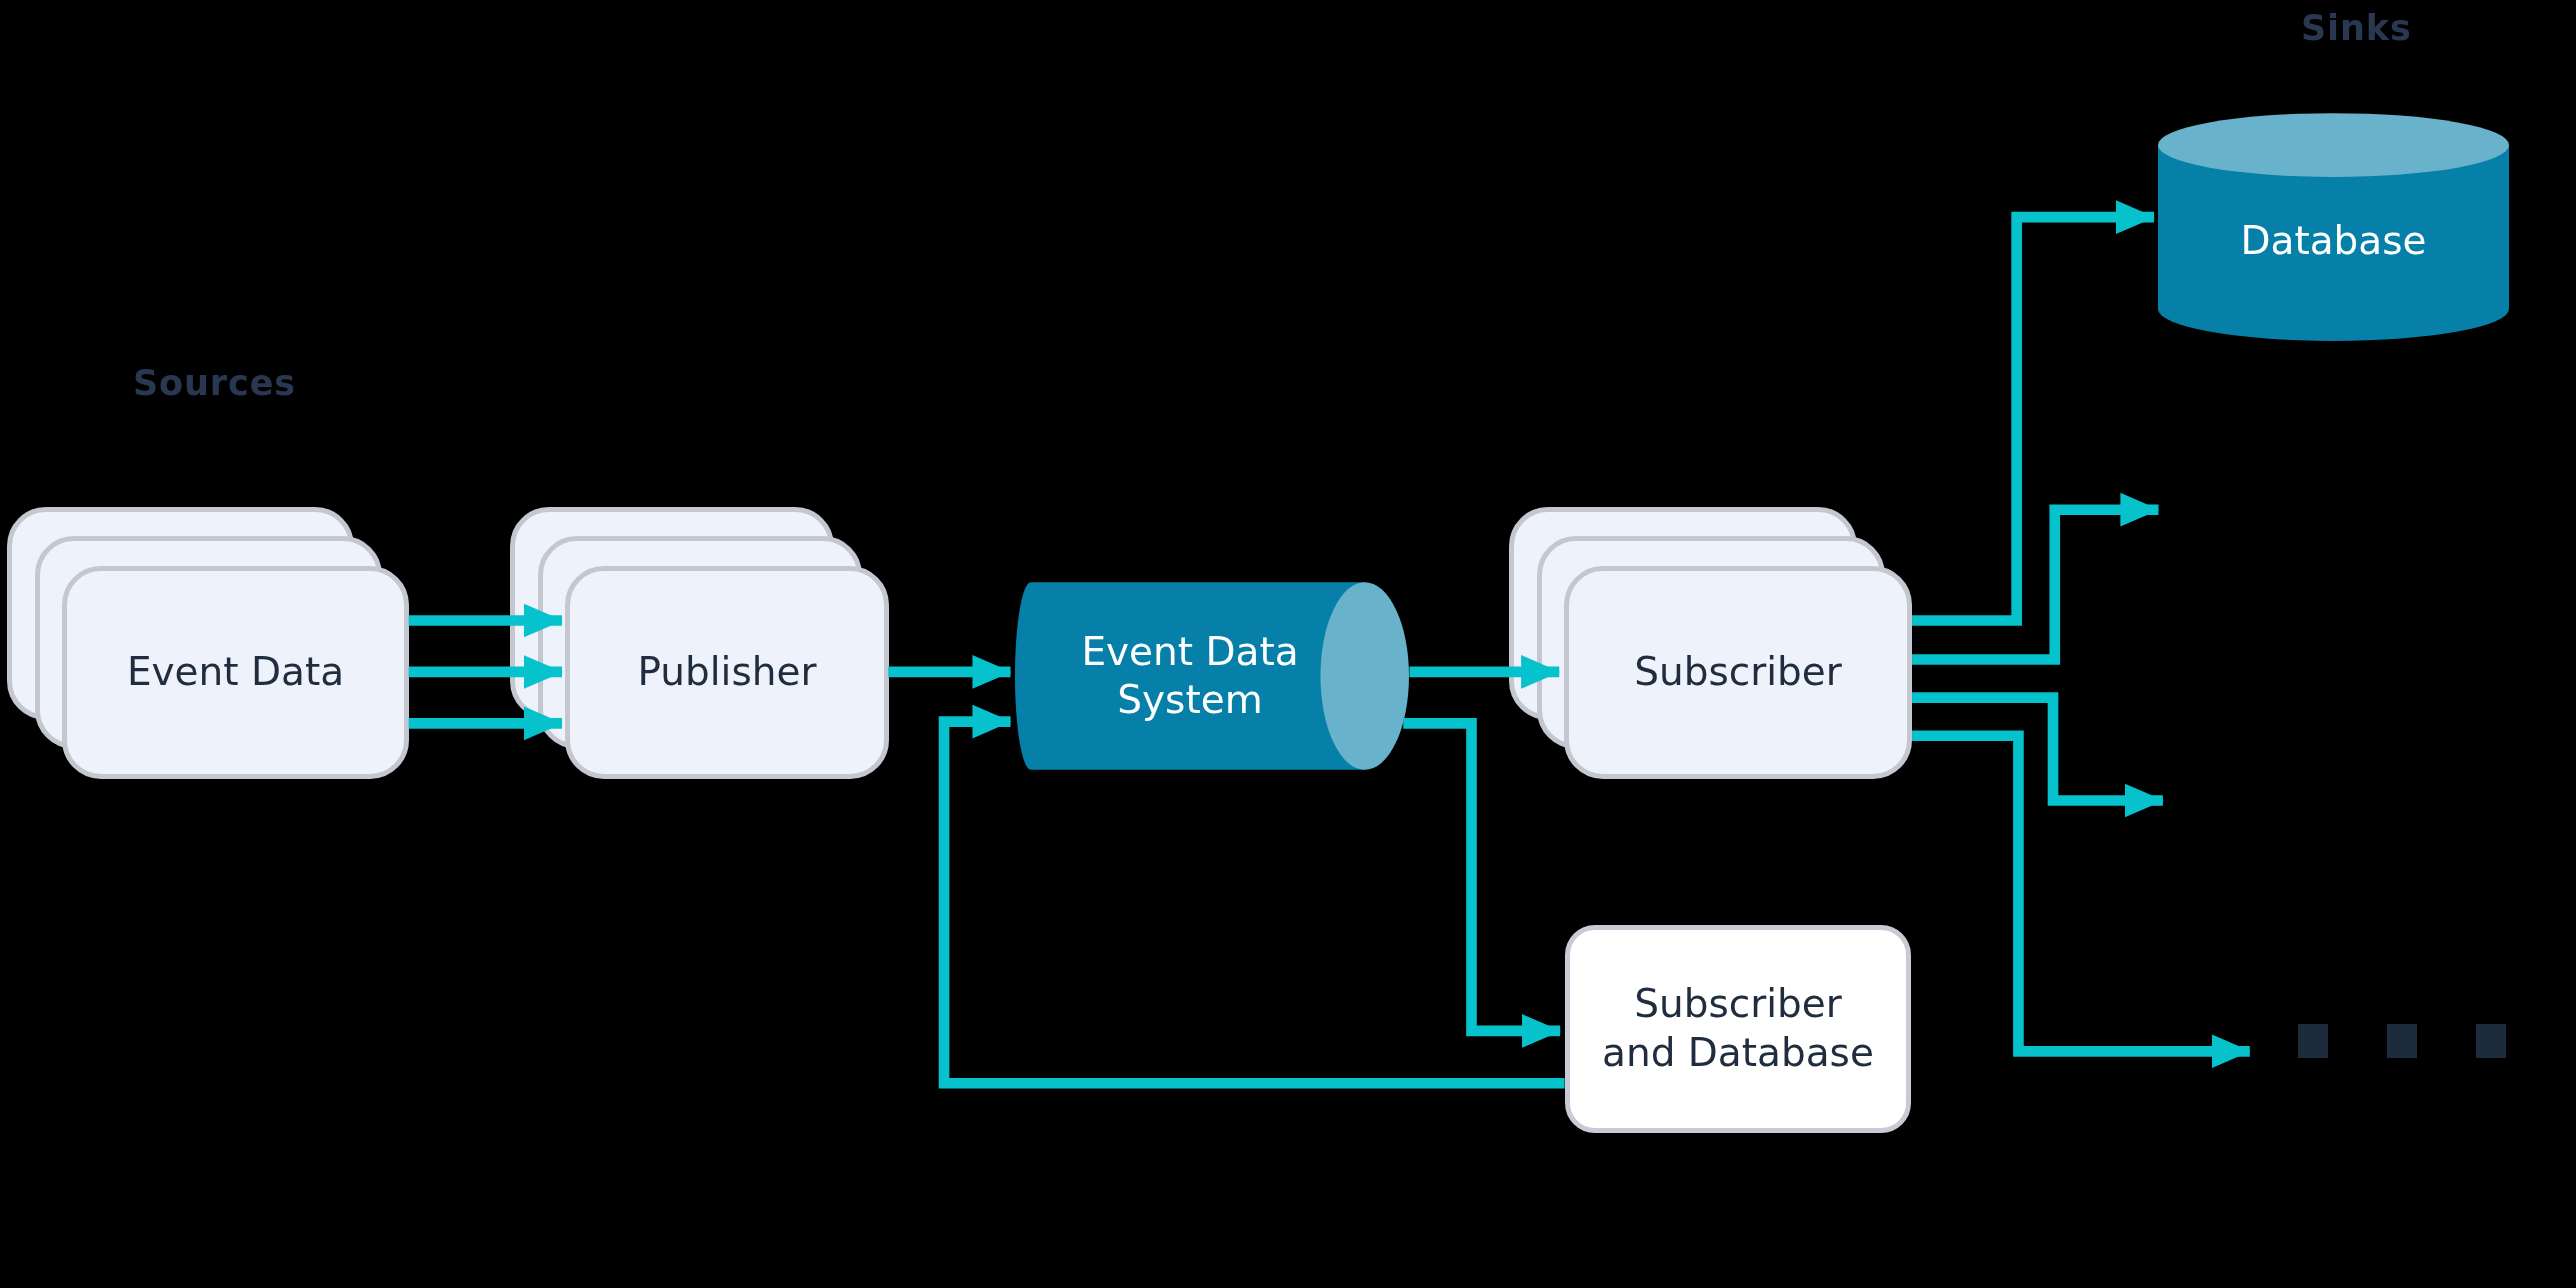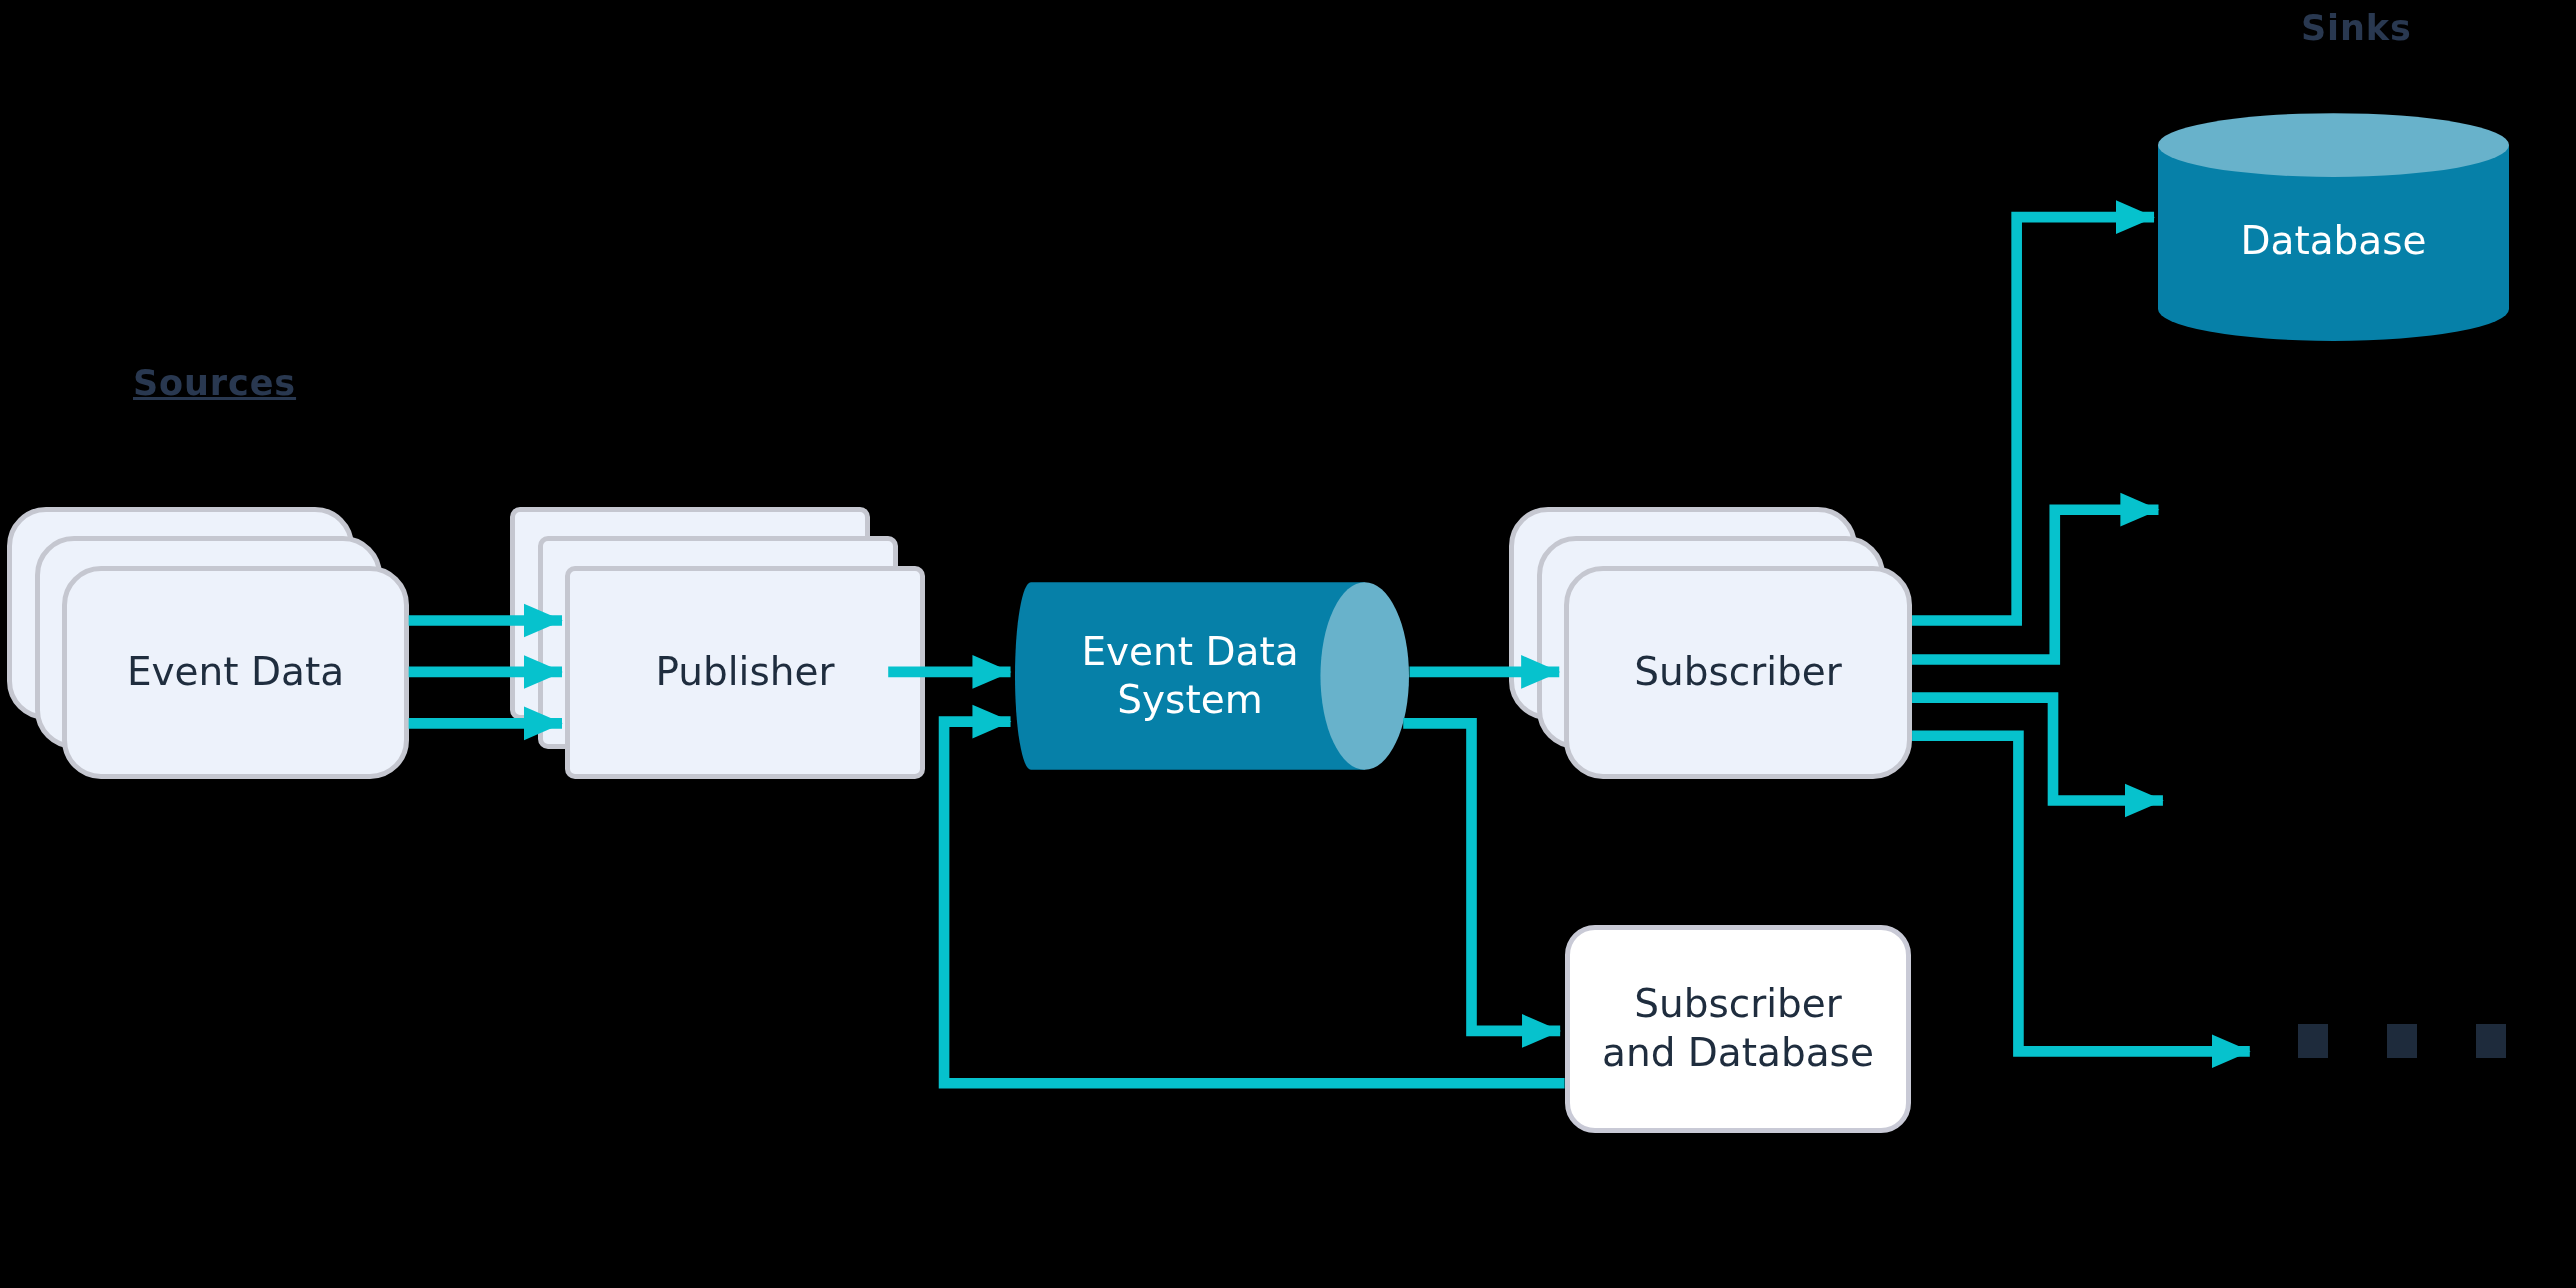--- a/index.html
+++ b/index.html
@@ -17,36 +17,36 @@
   }
   html,body{margin:0;padding:0;background:var(--bg);}
   #canvas{
     position:relative;width:2576px;height:1288px;background:var(--bg);
     font-family:"DejaVu Sans","Liberation Sans",sans-serif;overflow:hidden;
   }
   .section-label{
     position:absolute;font-size:35px;font-weight:bold;color:var(--title);
     letter-spacing:0.9px;white-space:nowrap;
   }
-  .lbl-sources{left:133px;top:363px;text-decoration:underline;}
+  .lbl-sources{left:133px;top:363px;}
   .lbl-sinks{left:2301px;top:8px;}
 
   
   .stack{position:absolute;}
   .card{
     position:absolute;background:var(--card-fill);border:5.3px solid var(--card-border);
     border-radius:39px;box-sizing:border-box;
   }
   .card.c1{left:0;top:0;}
   .card.c2{left:27.5px;top:29px;}
   .card.c3{left:55px;top:59px;display:flex;align-items:center;justify-content:center;}
   .stack-event-data{left:7px;top:507px;}
   .stack-event-data .card{width:347px;height:213px;}
   .stack-publisher{left:510px;top:507px;}
-  .stack-publisher .card{width:360px;height:213px;border-radius:10px;}
+  .stack-publisher .card{width:324px;height:213px;}
   .stack-subscriber{left:1509px;top:507px;}
   .stack-subscriber .card{width:348px;height:213px;}
   .node-label{font-size:39px;color:var(--ink);text-align:center;line-height:1.25;}
 
   
   .wbox{
     position:absolute;background:var(--box-fill);border:5.3px solid var(--box-border);
     border-radius:30px;box-sizing:border-box;display:flex;flex-direction:column;
     align-items:center;justify-content:center;
   }

